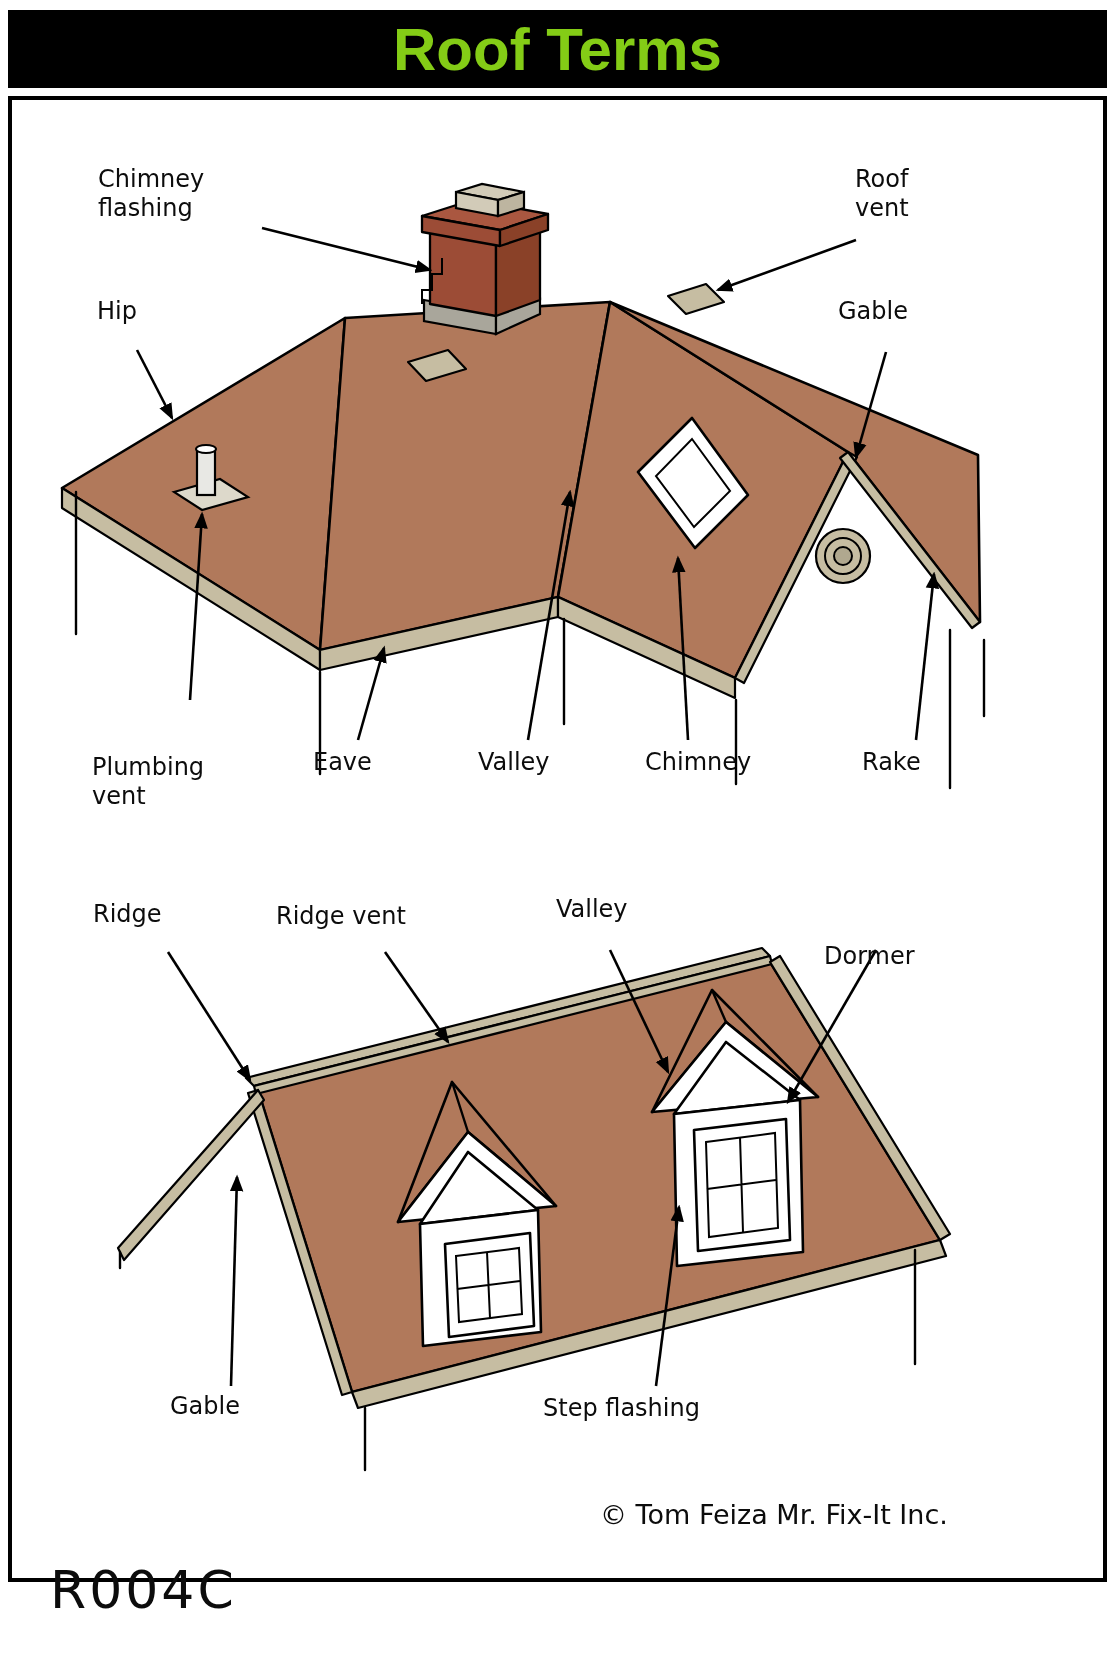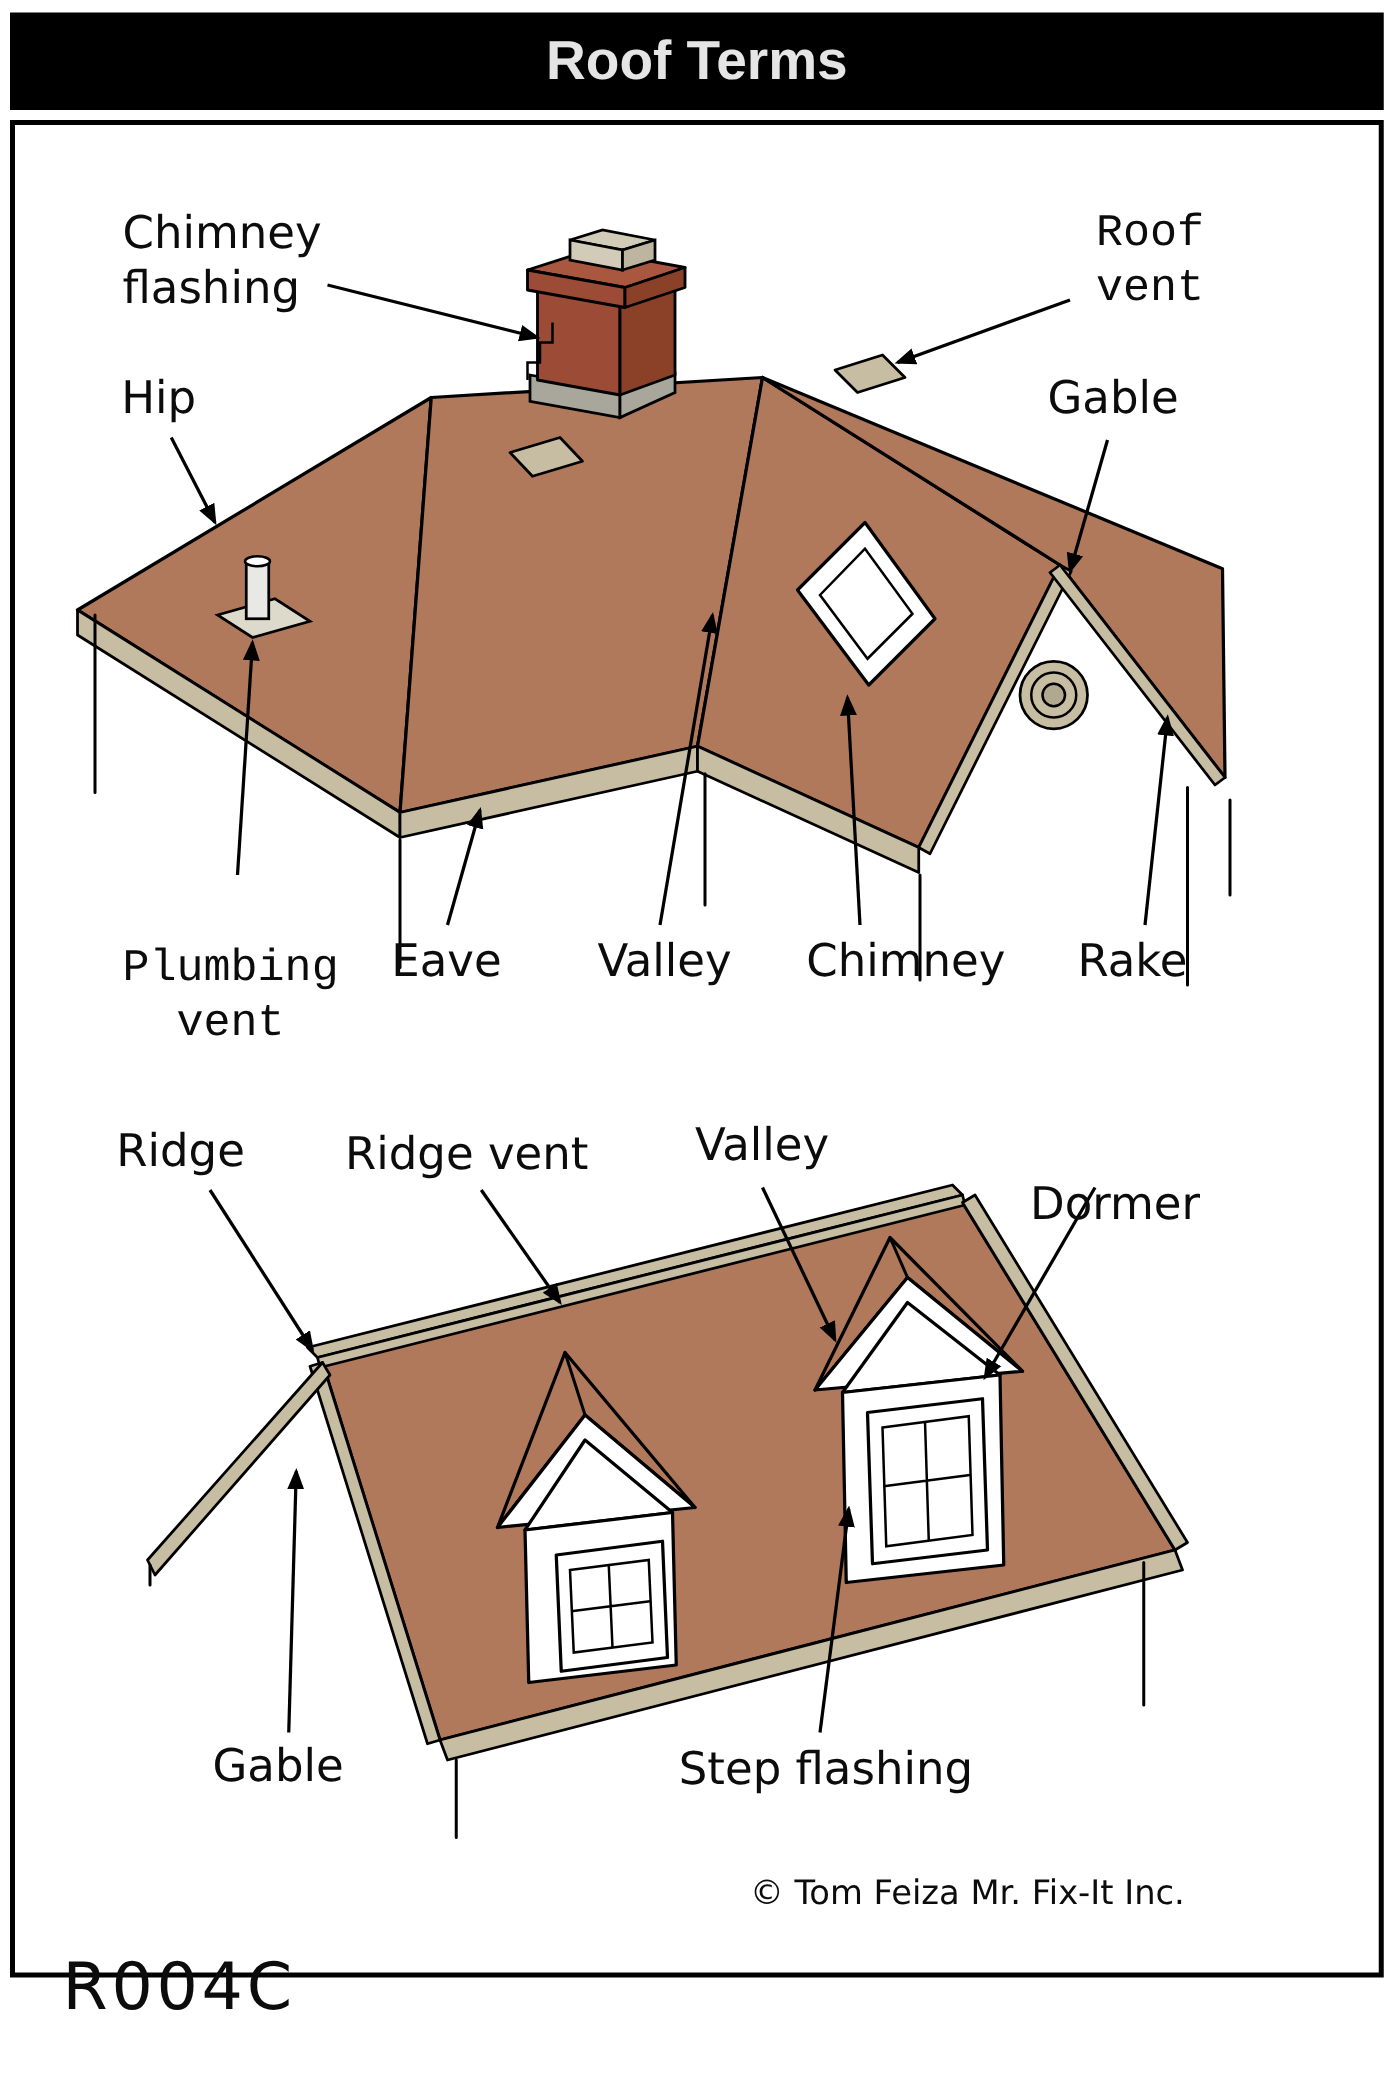--- a/index.html
+++ b/index.html
@@ -1,26 +1,26 @@
 <!DOCTYPE html>
 <html style="--roof: #b1795b; --fascia: #c6bda2; --chimney: #9c4c36; --chimney-cap: #d2cbb8; --flashing-gray: #a9a69b; --outline: #000000; --titlebar-bg: #000000; --titlebar-text: #ffffff;"><head>
 <meta charset="utf-8">
 <style>
   html,body{margin:0;padding:0;background:#fff;}
   .page{position:relative;width:1115px;height:1668px;background:#fff;overflow:hidden;
         font-family:"DejaVu Sans","Liberation Sans",sans-serif;color:#0c0c0c;}
   .titlebar{position:absolute;left:8px;right:8px;top:10px;height:78px;background:#000;
             display:flex;align-items:center;justify-content:center;}
-  .titlebar h1{margin:0;color:#e5e5e5;font-family:"Liberation Sans",sans-serif;
-               font-size:44px;font-weight:700;letter-spacing:0;}
+  .titlebar h1{margin:0;color:#84cc16;font-family:"Liberation Sans",sans-serif;
+               font-size:60px;font-weight:700;letter-spacing:0;}
   .frame{position:absolute;left:8px;right:8px;top:96px;height:1486px;border:4px solid #000;
          background:#fff;box-sizing:border-box;}
   svg.art{position:absolute;left:0;top:0;width:1115px;height:1668px;}
-  .lbl{position:absolute;font-size:36px;line-height:1.22;white-space:pre-line;}
-  .ta-c{text-align:center;font-family:Liberation Mono, monospace;}
+  .lbl{position:absolute;font-size:24px;line-height:1.22;white-space:pre-line;}
+  .ta-c{text-align:left;}
   .copyright{position:absolute;left:600px;top:1499px;width:410px;font-size:27px;}
   .code{position:absolute;left:14px;top:1560px;font-size:52px;letter-spacing:3px;margin-left:36px;}
 
   
   .roof{fill:var(--roof,#b1795b);stroke:#000;stroke-width:2.6;stroke-linejoin:round;}
   .fascia{fill:var(--fascia,#c6bda2);stroke:#000;stroke-width:2.2;stroke-linejoin:round;}
   .white{fill:#fff;stroke:#000;stroke-width:2.6;stroke-linejoin:round;}
   .brick{fill:var(--chimney,#9c4c36);stroke:#000;stroke-width:2.3;stroke-linejoin:round;}
   .cream{fill:var(--chimney-cap,#d2cbb8);stroke:#000;stroke-width:2.2;}
   .gray{fill:var(--flashing-gray,#a9a69b);stroke:#000;stroke-width:2.2;}

